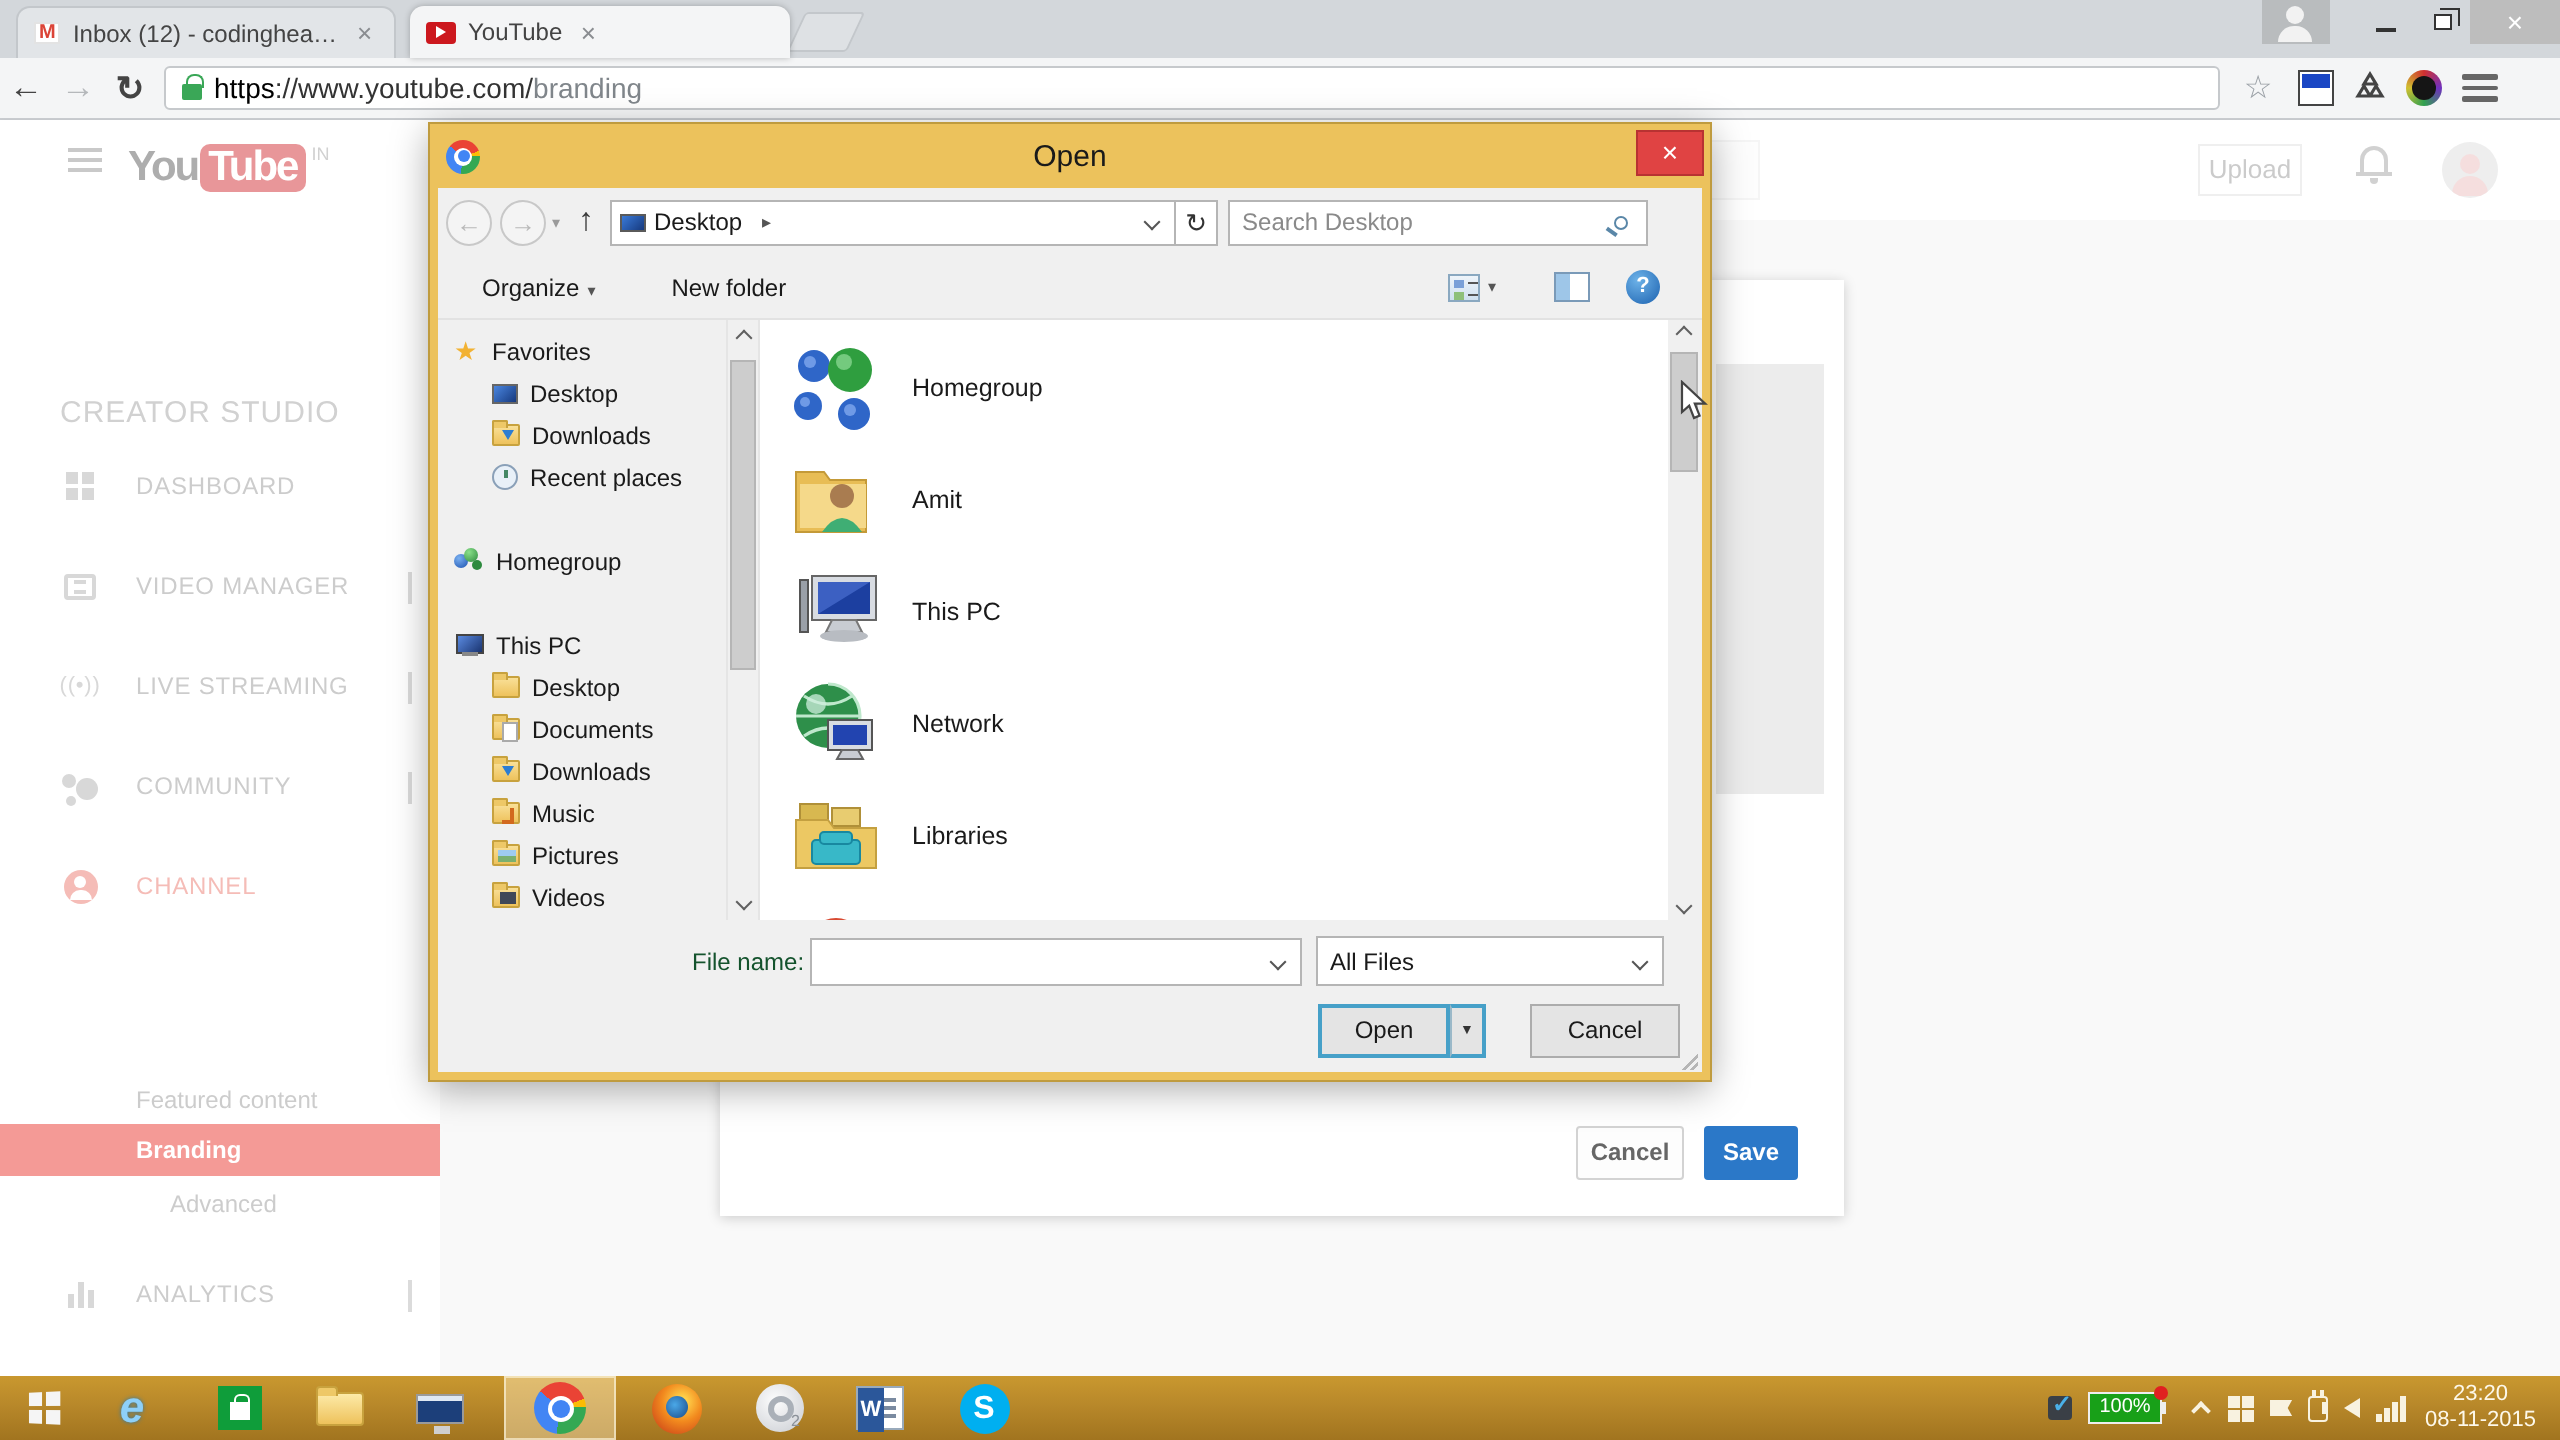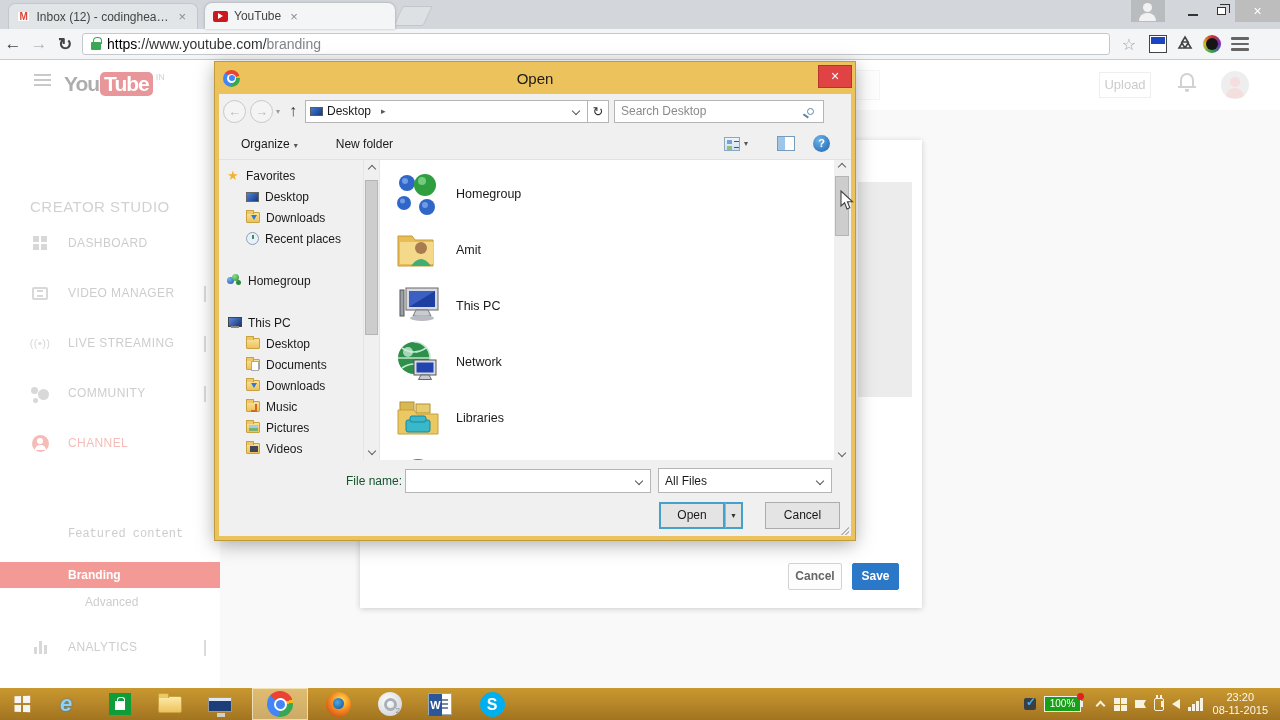--- a/index.html
+++ b/index.html
@@ -347,21 +347,21 @@
         <span>COMMUNITY</span>
         <span class="chev"><span class="chev-down"></span></span>
       </div>
       <div class="side-item" style="top:318px;">
         <span class="icn">
             <span class="person-circle"></span>
           </span>
         <span id="channel-label">CHANNEL</span>
       </div>
 
-      <div class="sub-item" style="top:412px;font-family:Liberation Mono, monospace;">Featured content</div>
+      <div class="sub-item" style="top:428px;">Featured content</div>
       <div class="sub-item active" style="top:452px;">Branding</div>
       <div class="sub-item" style="top:480px;margin-left:17px;">Advanced</div>
 
       <div class="side-item" style="top:522px;">
         <span class="icn">
             <span class="bars">
               <div style="height:7px"></div>
               <div style="height:13px"></div>
               <div style="height:9px"></div>
             </span>

